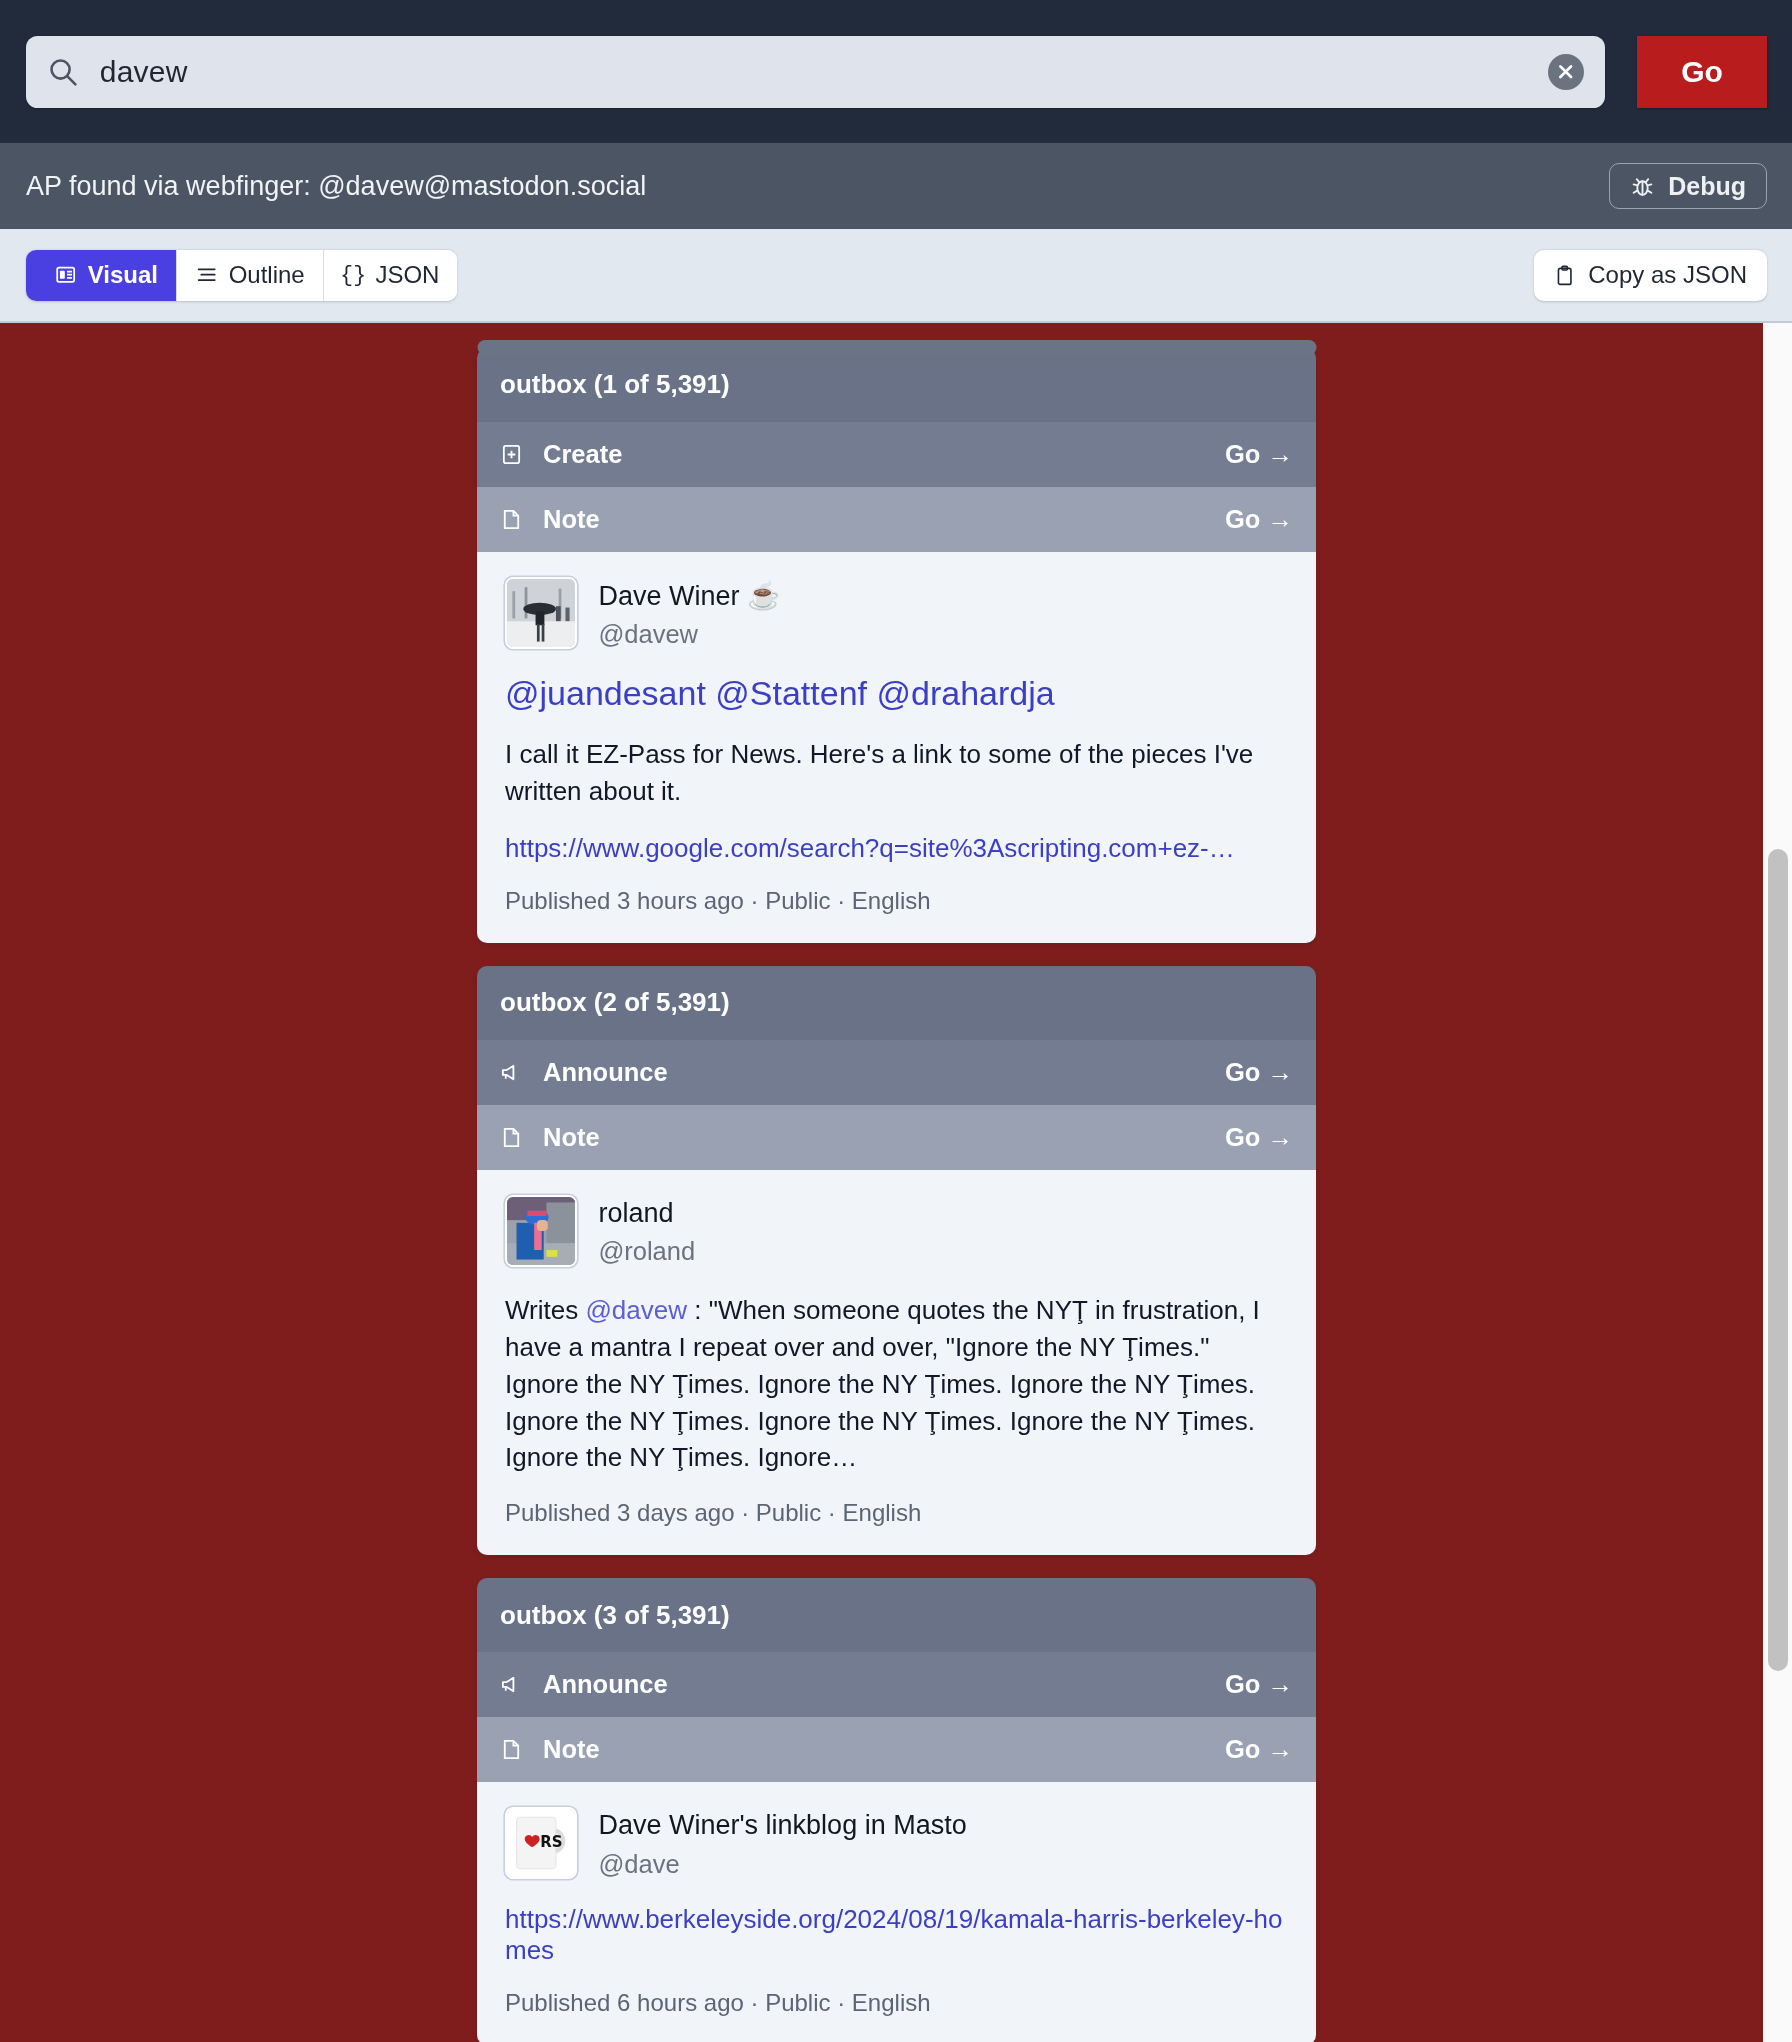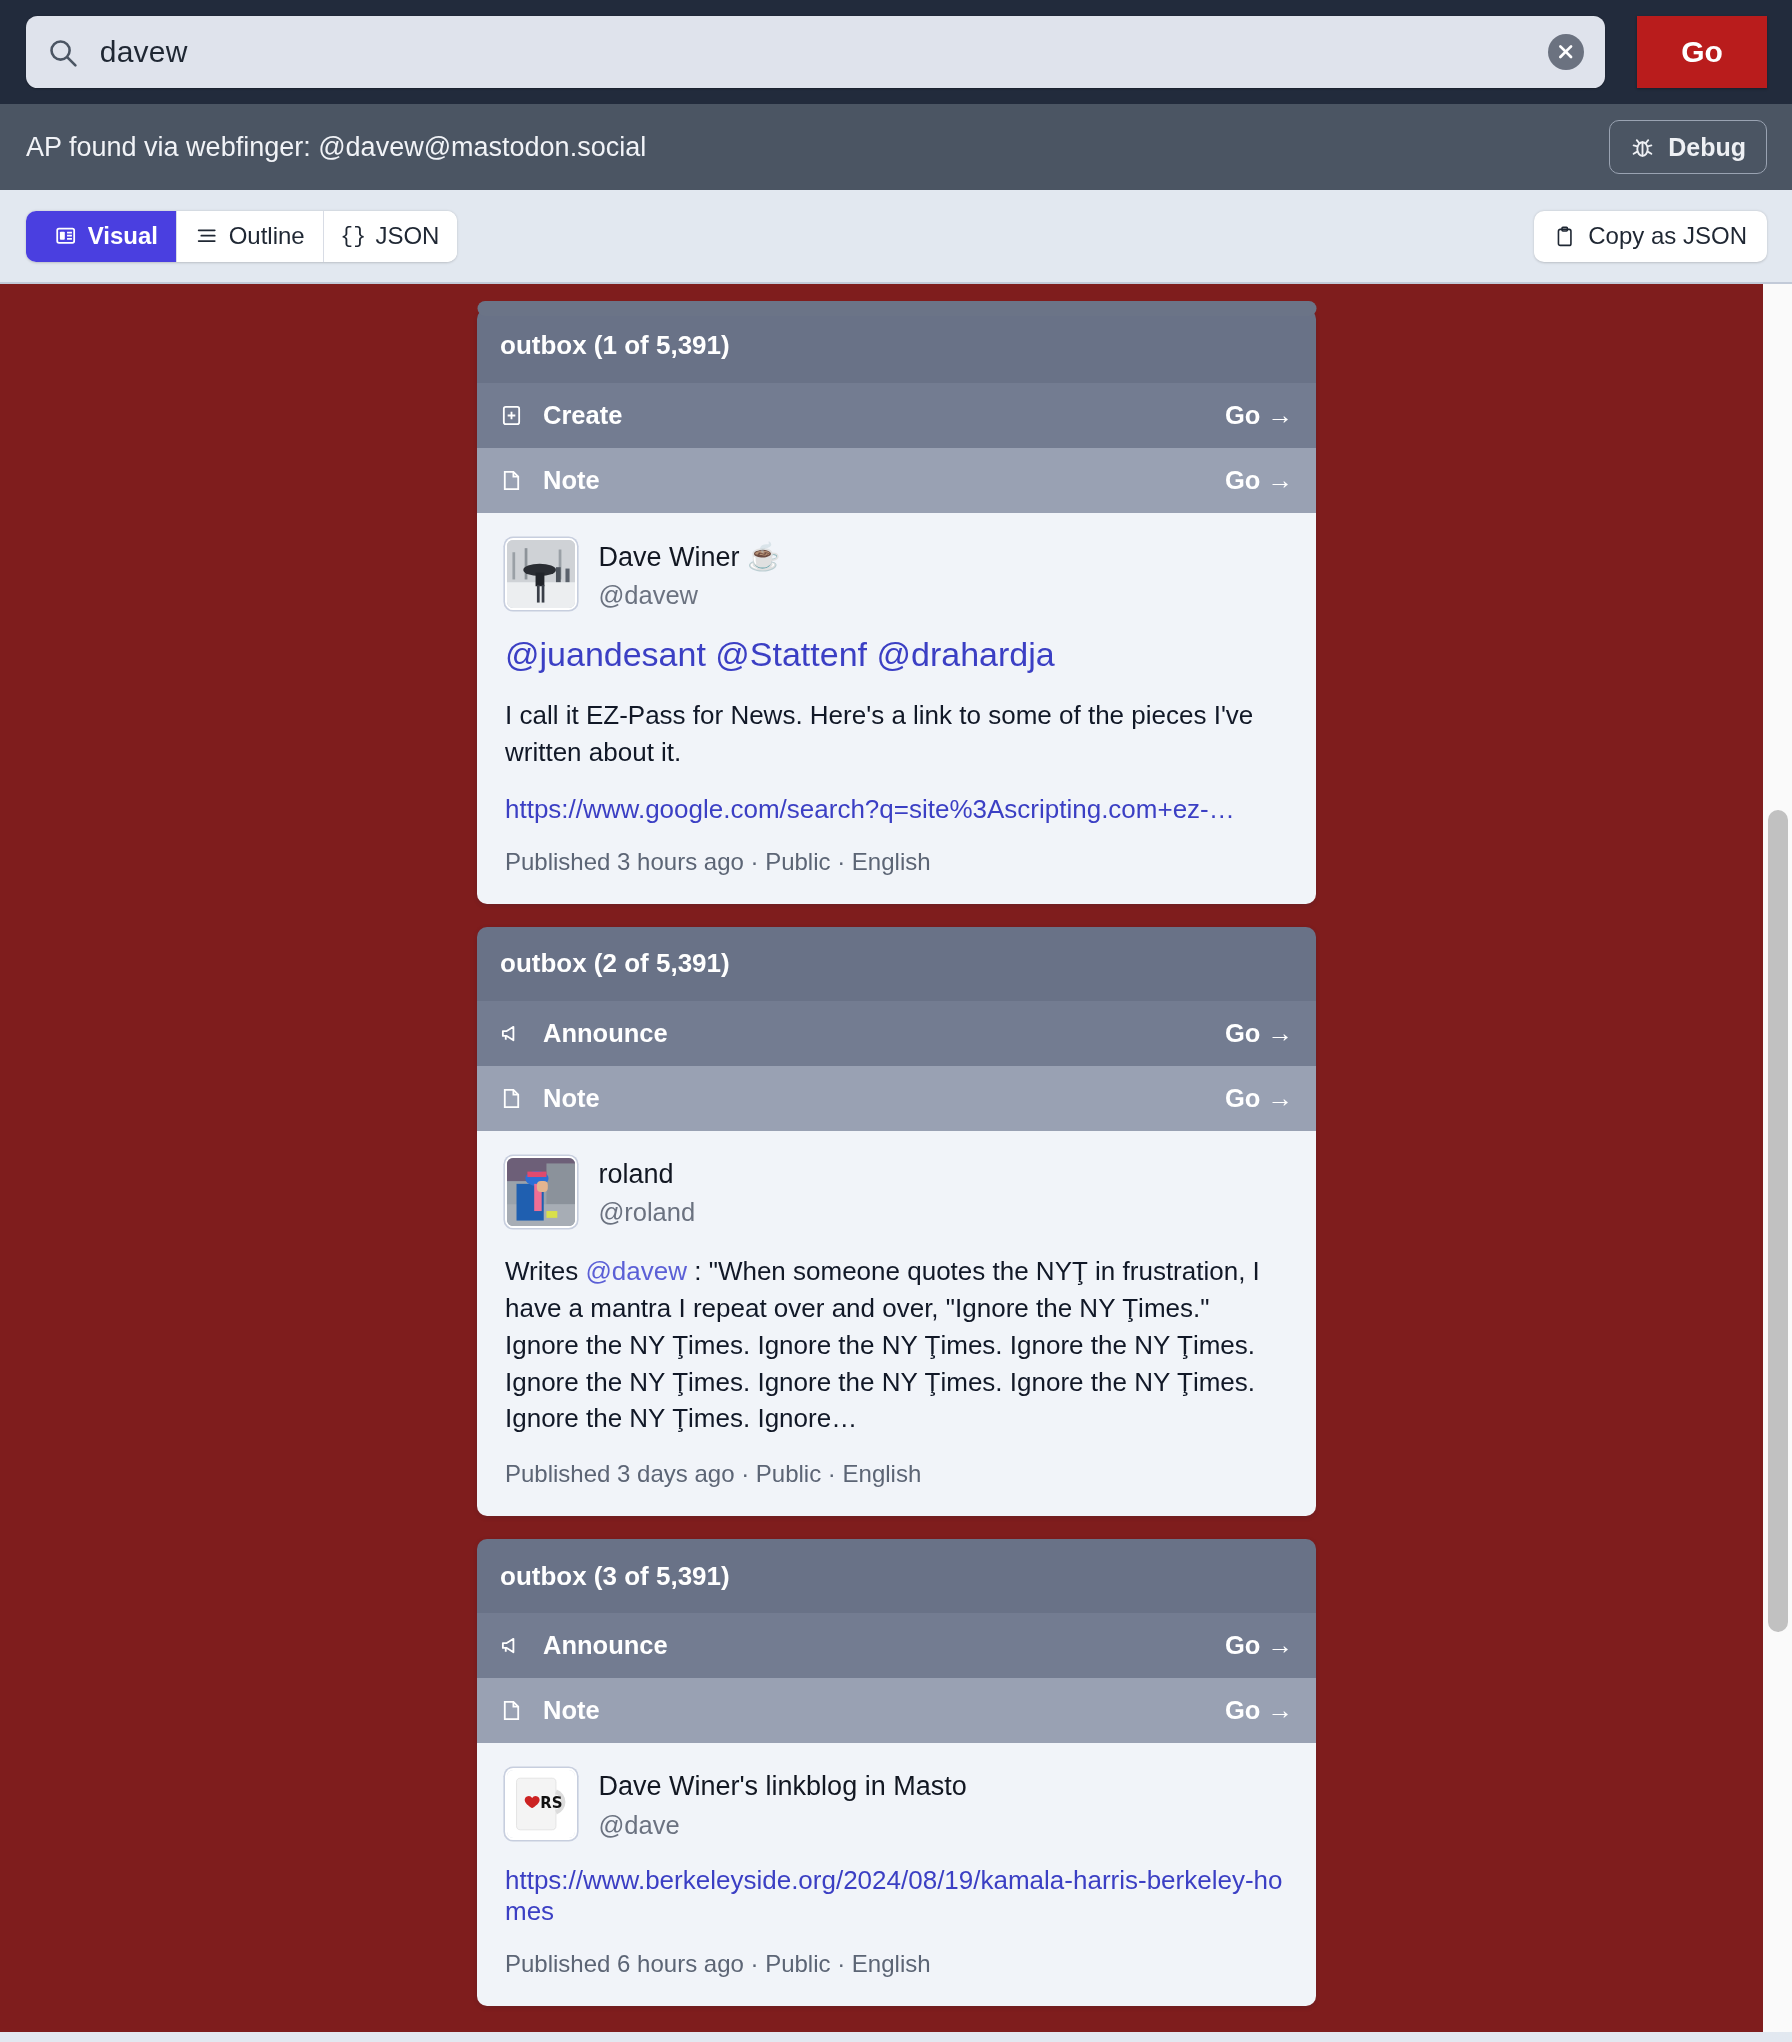--- a/index.html
+++ b/index.html
@@ -7,21 +7,21 @@
     width: 1793px;
     height: 2043px;
     overflow: hidden;
     font-family: "Liberation Sans", sans-serif;
     background: #e2e8f0;
   }
 
   
   .searchbar {
     background: #222b3c;
-    height: 104px;
+    height: 143px;
     display: flex;
     align-items: center;
     padding: 4px 26px;
     gap: 32px;
   }
   .search-field {
     flex: 1;
     height: 72px;
     background: #dfe3ec;
     border-radius: 11.5px;
@@ -67,21 +67,21 @@
     justify-content: space-between;
     padding: 0 26px;
   }
   .status-text {
     color: #f1f3f7;
     font-size: 27px;
   }
   .debug-btn {
     border: 1.6px solid #9aa3b2;
     border-radius: 10px;
-    height: 54px;
+    height: 46px;
     padding: 8px 20px;
     display: flex; align-items: center; gap: 13px;
     color: #eef0f4;
     font-size: 25px;
     font-weight: bold;
     cursor: pointer;
   }
   .debug-btn .bug-icon { width: 25px; height: 25px; }
 
   

